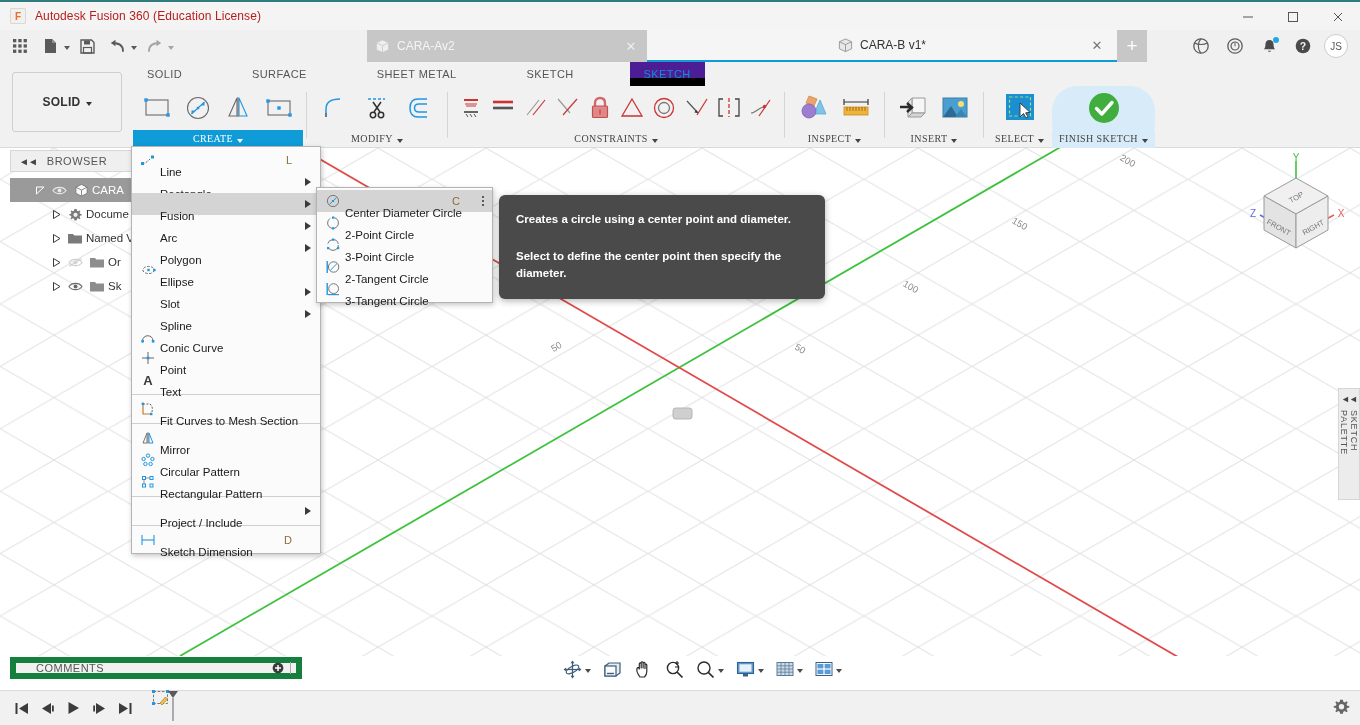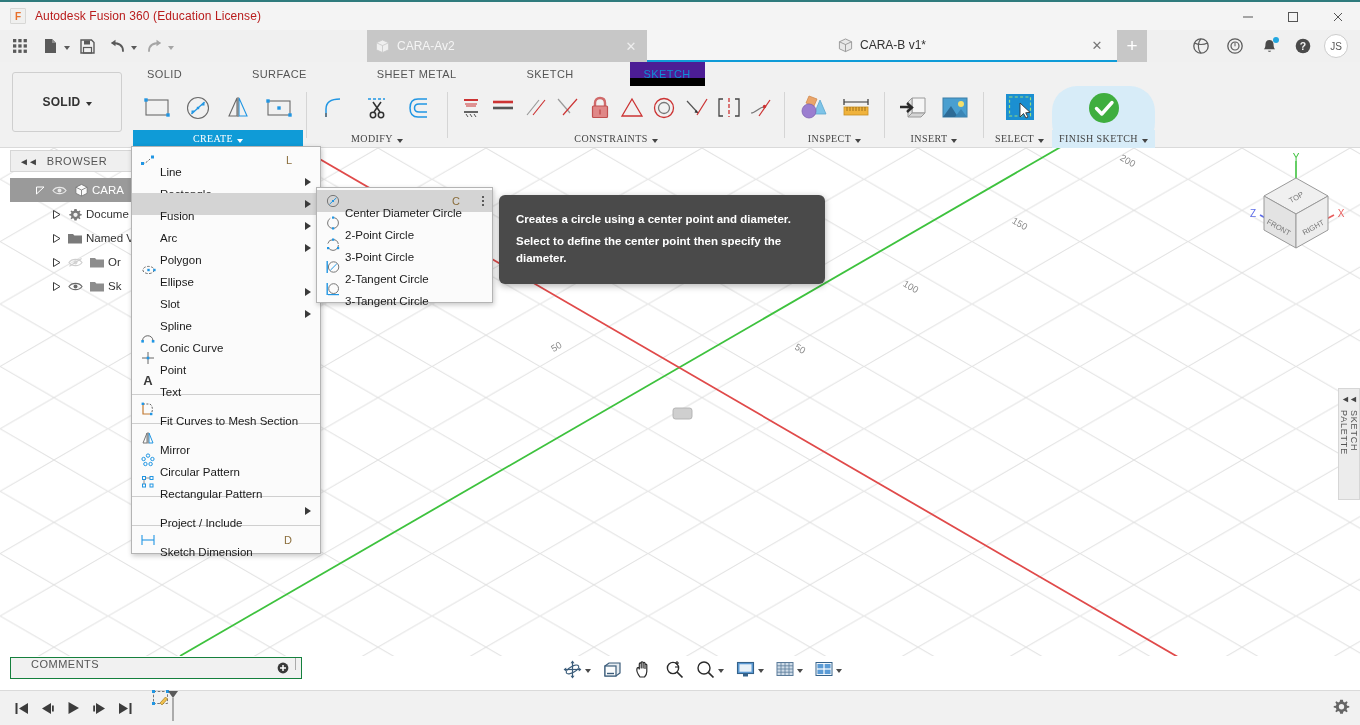--- a/index.html
+++ b/index.html
@@ -165,21 +165,21 @@
   .navbar {
     position: absolute; left: 560px; top: 656px; height: 26px;
     display: flex; align-items: center;
   }
   .nav-ico { display: flex; align-items: center; justify-content: center; height: 24px; padding: 0 3px; }
   .nav-ico .caret-sm { border-top-color: #4a4a4a; margin-left: 3px; }
 
   
   .comments {
     position: absolute; left: 10px; top: 657px; width: 292px; height: 22px;
-    background: #f1f1f1; border: 1px solid #15803d; display: flex; 
+    background: #f1f1f1; border: 6px solid #15803d; display: flex; align-items: center;
   }
   .comments .c-title { font-size: 11px; color: #555; margin-left: 20px; letter-spacing: .5px; }
   .comments .c-add { margin-left: auto; margin-right: 6px; display: flex; align-items: center; }
   .comments .c-grip { width: 1px; height: 12px; background: #aaa; margin-right: 5px; }
 
   
   .timeline {
     position: absolute; left: 0; top: 690px; width: 1360px; height: 35px;
     background: #f1f1f1; border-top: 1px solid #dadada; display: flex; align-items: center;
   }
@@ -225,21 +225,21 @@
   .dots i { width: 2.5px; height: 2.5px; background: #333; border-radius: 50%; display: block; }
 
   
   .tooltip {
     position: absolute; left: 499px; top: 195px; width: 326px;
     background: #4a4a4a; color: #fff; border-radius: 6px;
     padding: 16px 17px 18px 17px; z-index: 60;
     font-size: 11.5px; font-weight: bold; line-height: 1.42;
     box-shadow: 0 2px 7px rgba(0,0,0,.3);
   }
-  .tooltip p { margin-bottom: 6px; }
+  .tooltip p { margin-bottom: 21px; }
   .tooltip p:last-child { margin-bottom: 0; }
   .tooltip .gap { margin-bottom: 20px; }
 </style>
 </head>
 <body>
 
 <div id="app">
 
   <div class="titlebar">
     <div class="app-icon">

